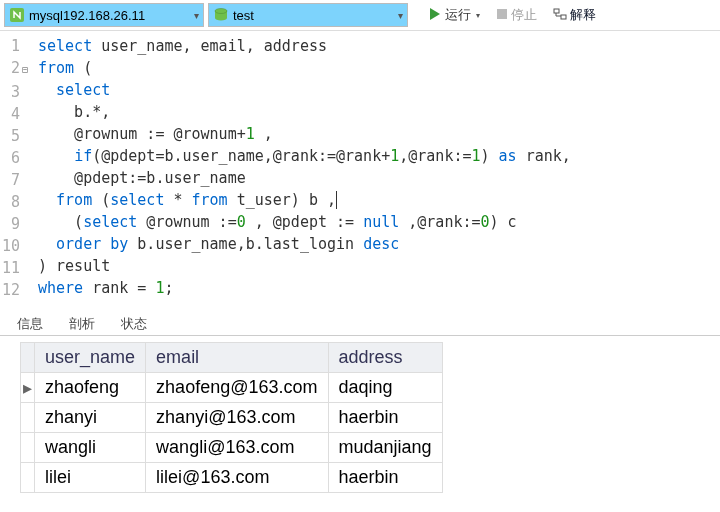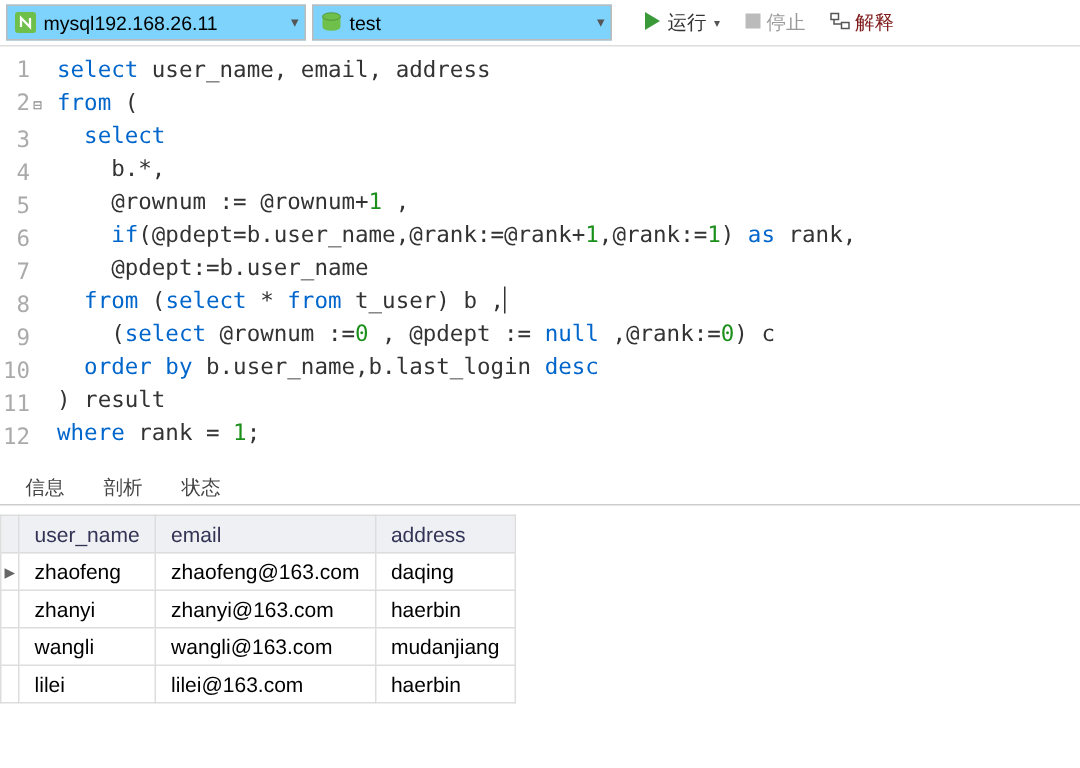--- a/index.html
+++ b/index.html
@@ -95,23 +95,23 @@
     color: #444;
   }
   .tab.active {
     border: 1px solid #ccc;
     border-bottom: 1px solid #fff;
     background: #fff;
   }
   
   .grid {
     border-collapse: collapse;
-    margin: 6px 0 0 0;
+    margin: 6px 0 0 20px;
     font-family: "Microsoft YaHei", sans-serif;
-    font-size: 14px;
+    font-size: 18px;
   }
   .grid th, .grid td {
     border: 1px solid #ddd;
     padding: 4px 10px;
     text-align: left;
     font-weight: normal;
   }
   .grid th {
     background: #eef0f3;
     color: #335;
@@ -167,21 +167,21 @@
     <span>停止</span>
   </div>
   <div class="explain-btn">
     <span>
       <svg width="14" height="14">
           <rect x="1" y="2" width="5" height="4" fill="none" stroke="#555"></rect>
           <rect x="8" y="8" width="5" height="4" fill="none" stroke="#555"></rect>
           <path d="M3 6 v3 h5" fill="none" stroke="#555"></path>
         </svg>
     </span>
-    <span style="color:#7f1d1d">解释</span>
+    <span style="color:#0f172a">解释</span>
   </div>
 </div>
 
 <div class="editor">
   <div class="gutter">
       <div>1<span class="fold"> </span></div>
       <div>2<span class="fold"> ⊟</span></div>
       <div>3<span class="fold"> </span></div>
       <div>4<span class="fold"> </span></div>
       <div>5<span class="fold"> </span></div>

